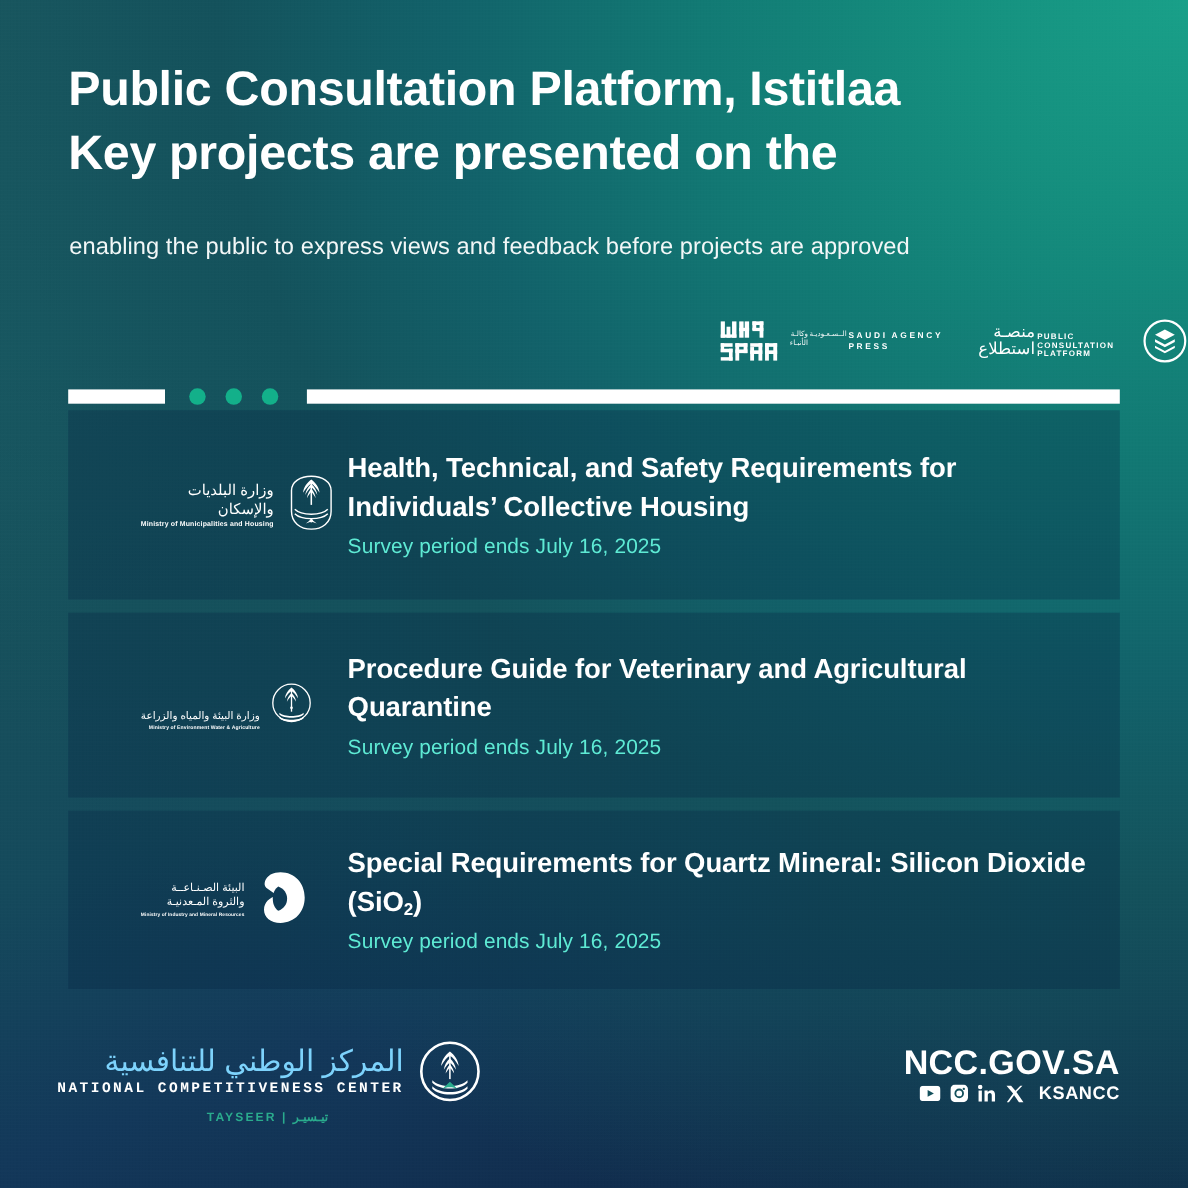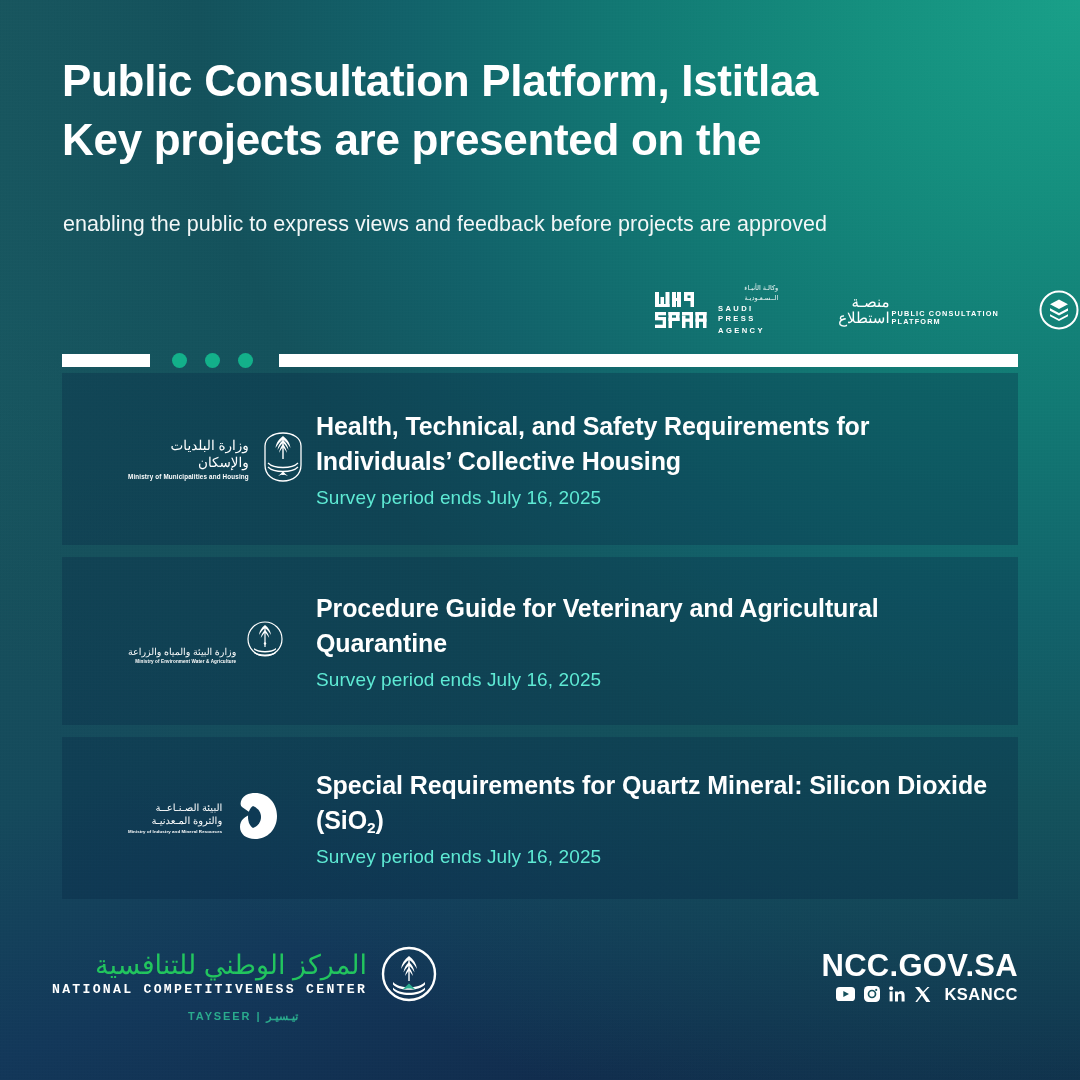--- a/index.html
+++ b/index.html
@@ -40,21 +40,21 @@
     font-size:21.5px; font-weight:400; letter-spacing:.05px;
   }
 
   
   .logos { position:absolute; left:655px; top:280px; height:60px; display:flex; align-items:center; gap:32px; }
 
   .spa-logo { display:flex; align-items:center; gap:7px; }
   .spa-mark {
     display:flex; flex-direction:column; gap:3px;
   }
-  .spa-txt { display:flex; flex-direction:column; gap:1.5px; color:#fff; }
+  .spa-txt { display:flex; flex-direction:row; gap:1.5px; color:#fff; }
   .spa-ar { font-size:6.5px; letter-spacing:1.6px; text-align:right; direction:rtl; line-height:1.35; opacity:.95; }
   .spa-en { font-size:7.6px; font-weight:700; letter-spacing:2.4px; line-height:1.35; }
 
   .ist-logo { display:flex; align-items:center; gap:11px; }
   .ist-txt { display:flex; flex-direction:row; align-items:flex-end; gap:2px; color:#fff; }
   .ist-ar { font-size:15px; letter-spacing:2.2px; direction:rtl; line-height:1.1; }
   .ist-en { font-size:7.3px; font-weight:700; letter-spacing:1.15px; line-height:1.1; }
   .ist-icon { width:42px; height:42px; }
 
   
@@ -102,21 +102,21 @@
   }
   .card-title sub { font-size:.62em; vertical-align:baseline; position:relative; top:.28em; }
   .card-date {
     margin-top:9px;
     color:#5eead4; font-size:19px; font-weight:400; letter-spacing:.1px;
   }
 
   
   .ncc { position:absolute; left:52px; top:946px; display:flex; align-items:center; gap:14px; }
   .ncc-txt { display:flex; flex-direction:column; align-items:flex-end; gap:3px; }
-  .ncc-ar { color:#22c55e; font-size:27px; direction:rtl; line-height:1.05; letter-spacing:.4px;text-align:center; }
+  .ncc-ar { color:#7dd3fc; font-size:27px; direction:rtl; line-height:1.05; letter-spacing:.4px;text-align:center; }
   .ncc-en { color:#fff; font-size:13.2px; font-weight:700; letter-spacing:2.25px; line-height:1.05;font-family:Liberation Mono, monospace; }
   .ncc-tay { color:#2aab8d; font-size:11px; font-weight:700; letter-spacing:1.9px; line-height:1.1; margin-top:4px; }
   .ncc-emblem { width:56px; height:56px; }
 
   .site { position:absolute; right:62px; top:950px; text-align:right; }
   .site-url { color:#ffffff; font-size:31px; font-weight:700; letter-spacing:.3px; line-height:1.05; }
   .socials { margin-top:2px; display:flex; align-items:center; justify-content:flex-end; gap:9px; }
   .soc { display:flex; align-items:center; }
   .soc-handle { color:#fff; font-size:16.5px; font-weight:700; letter-spacing:.5px; margin-left:4px; }
 </style>

